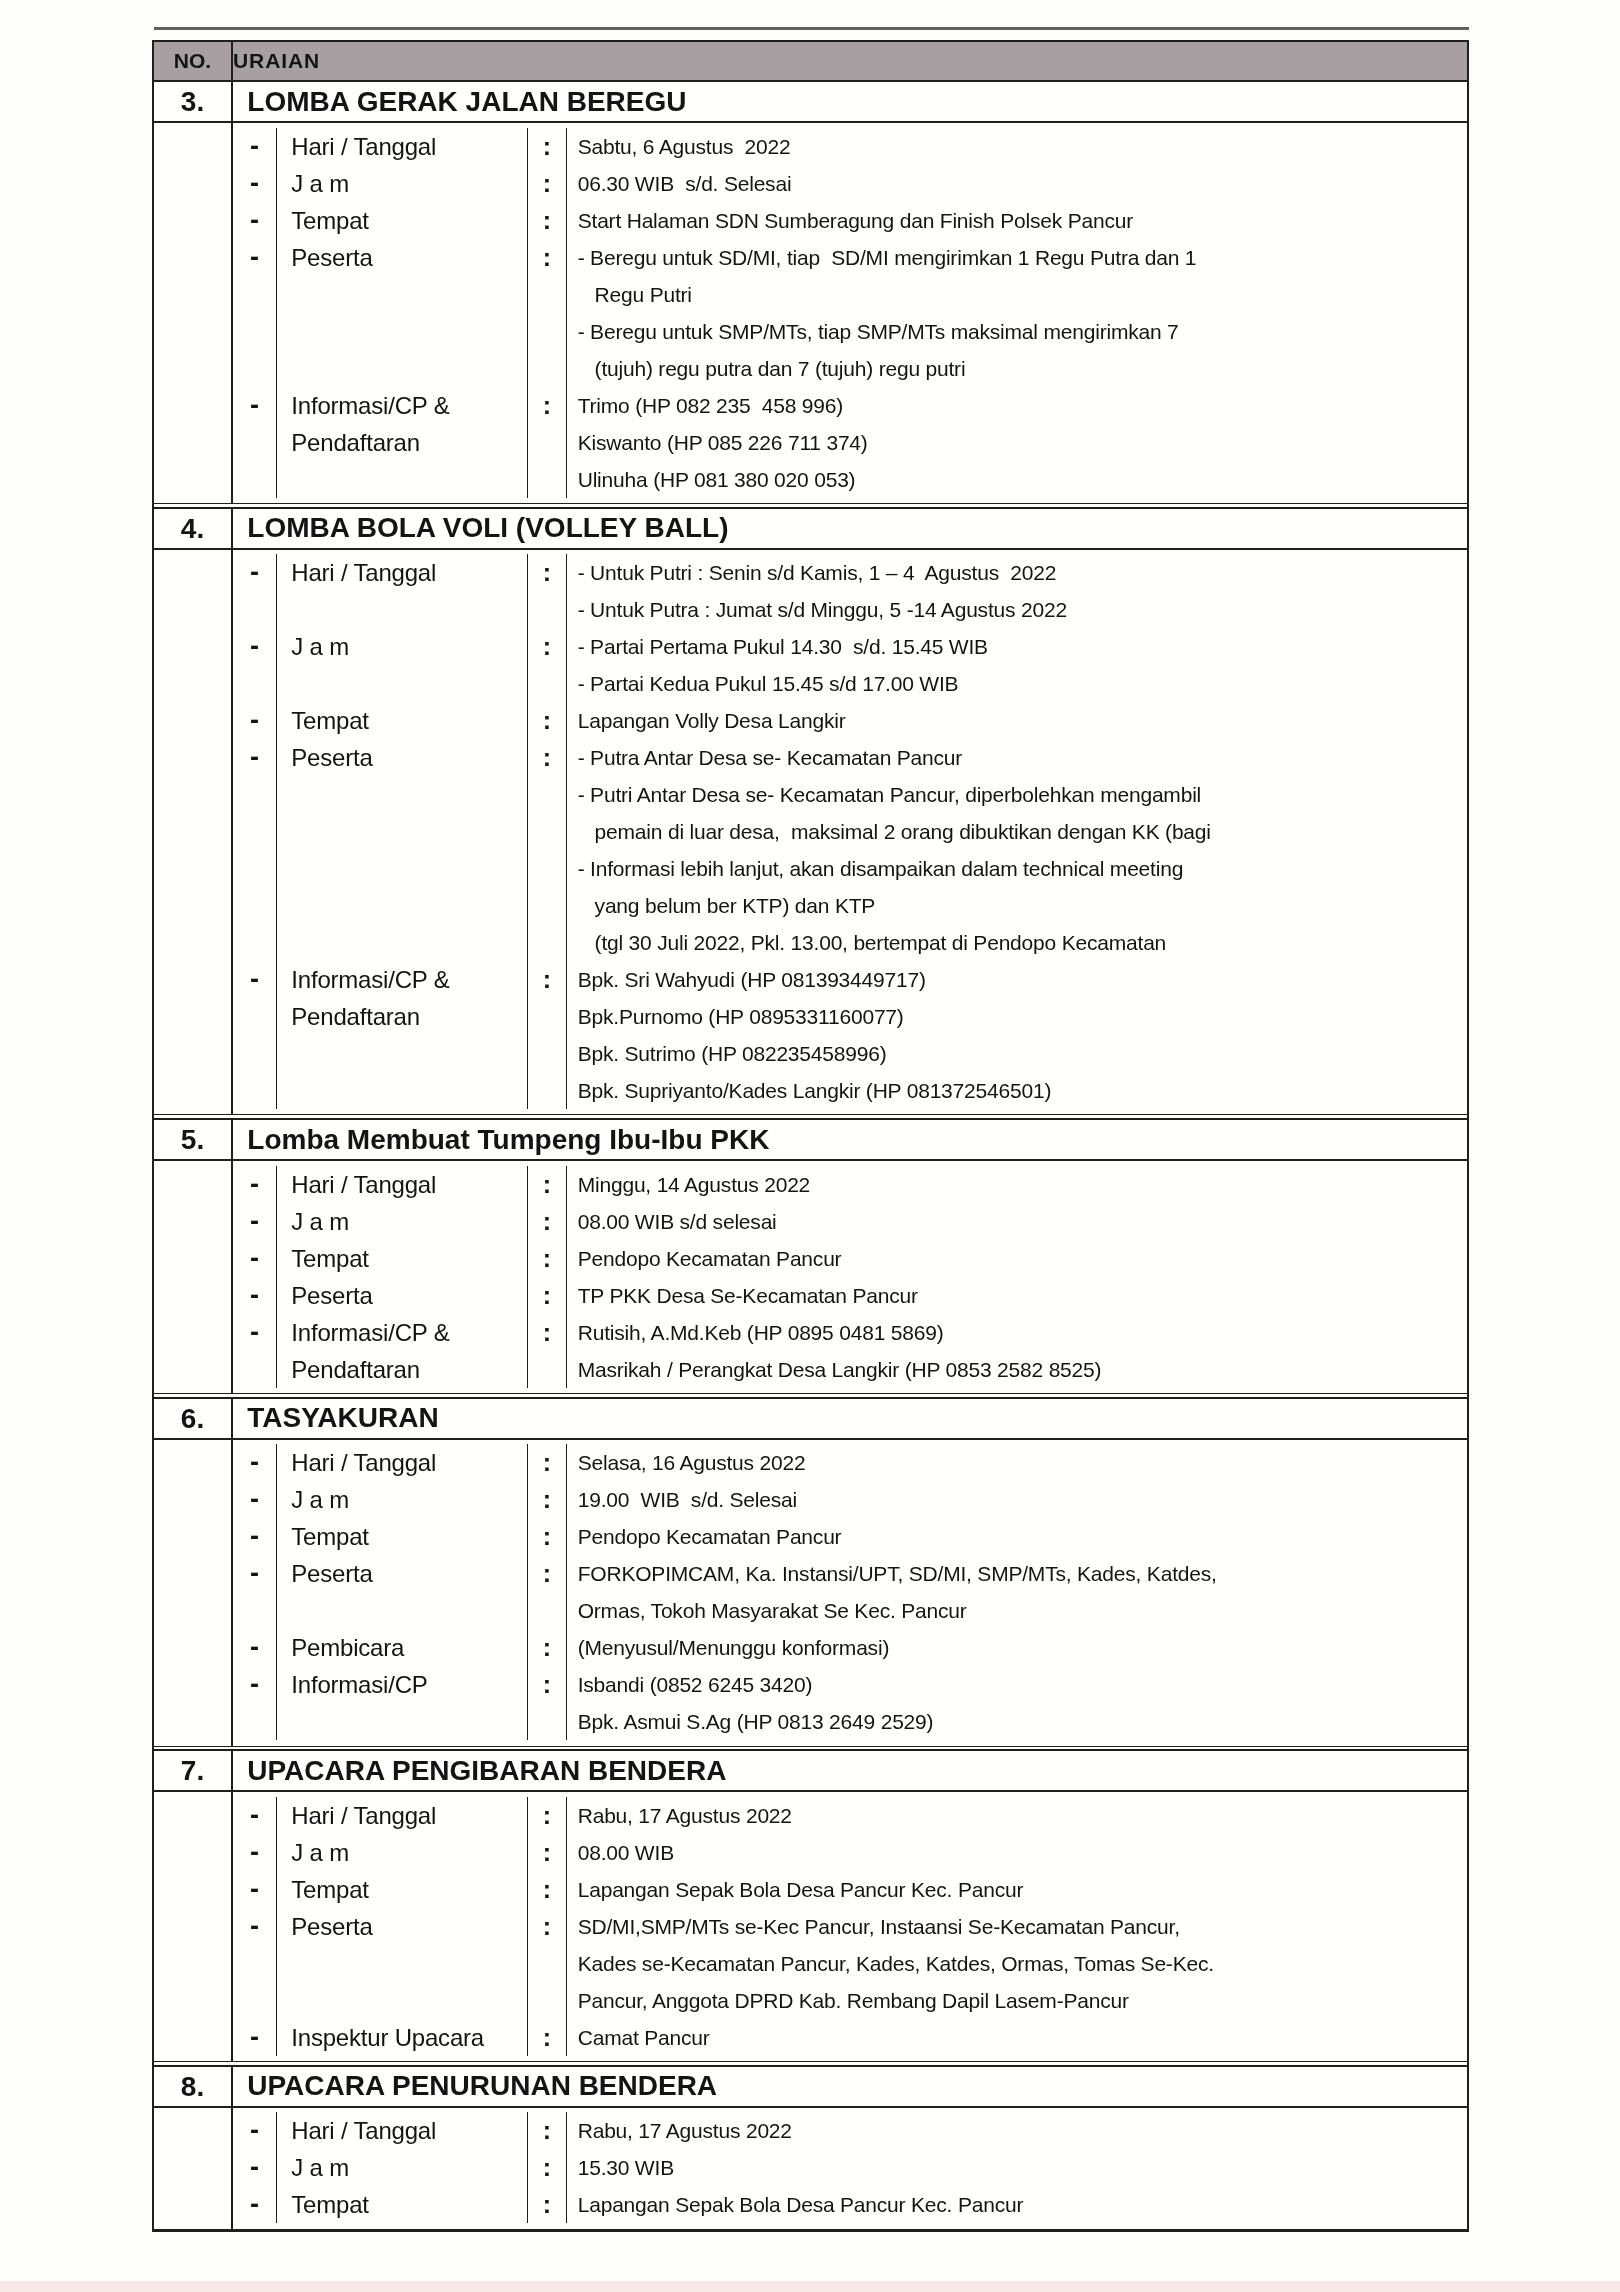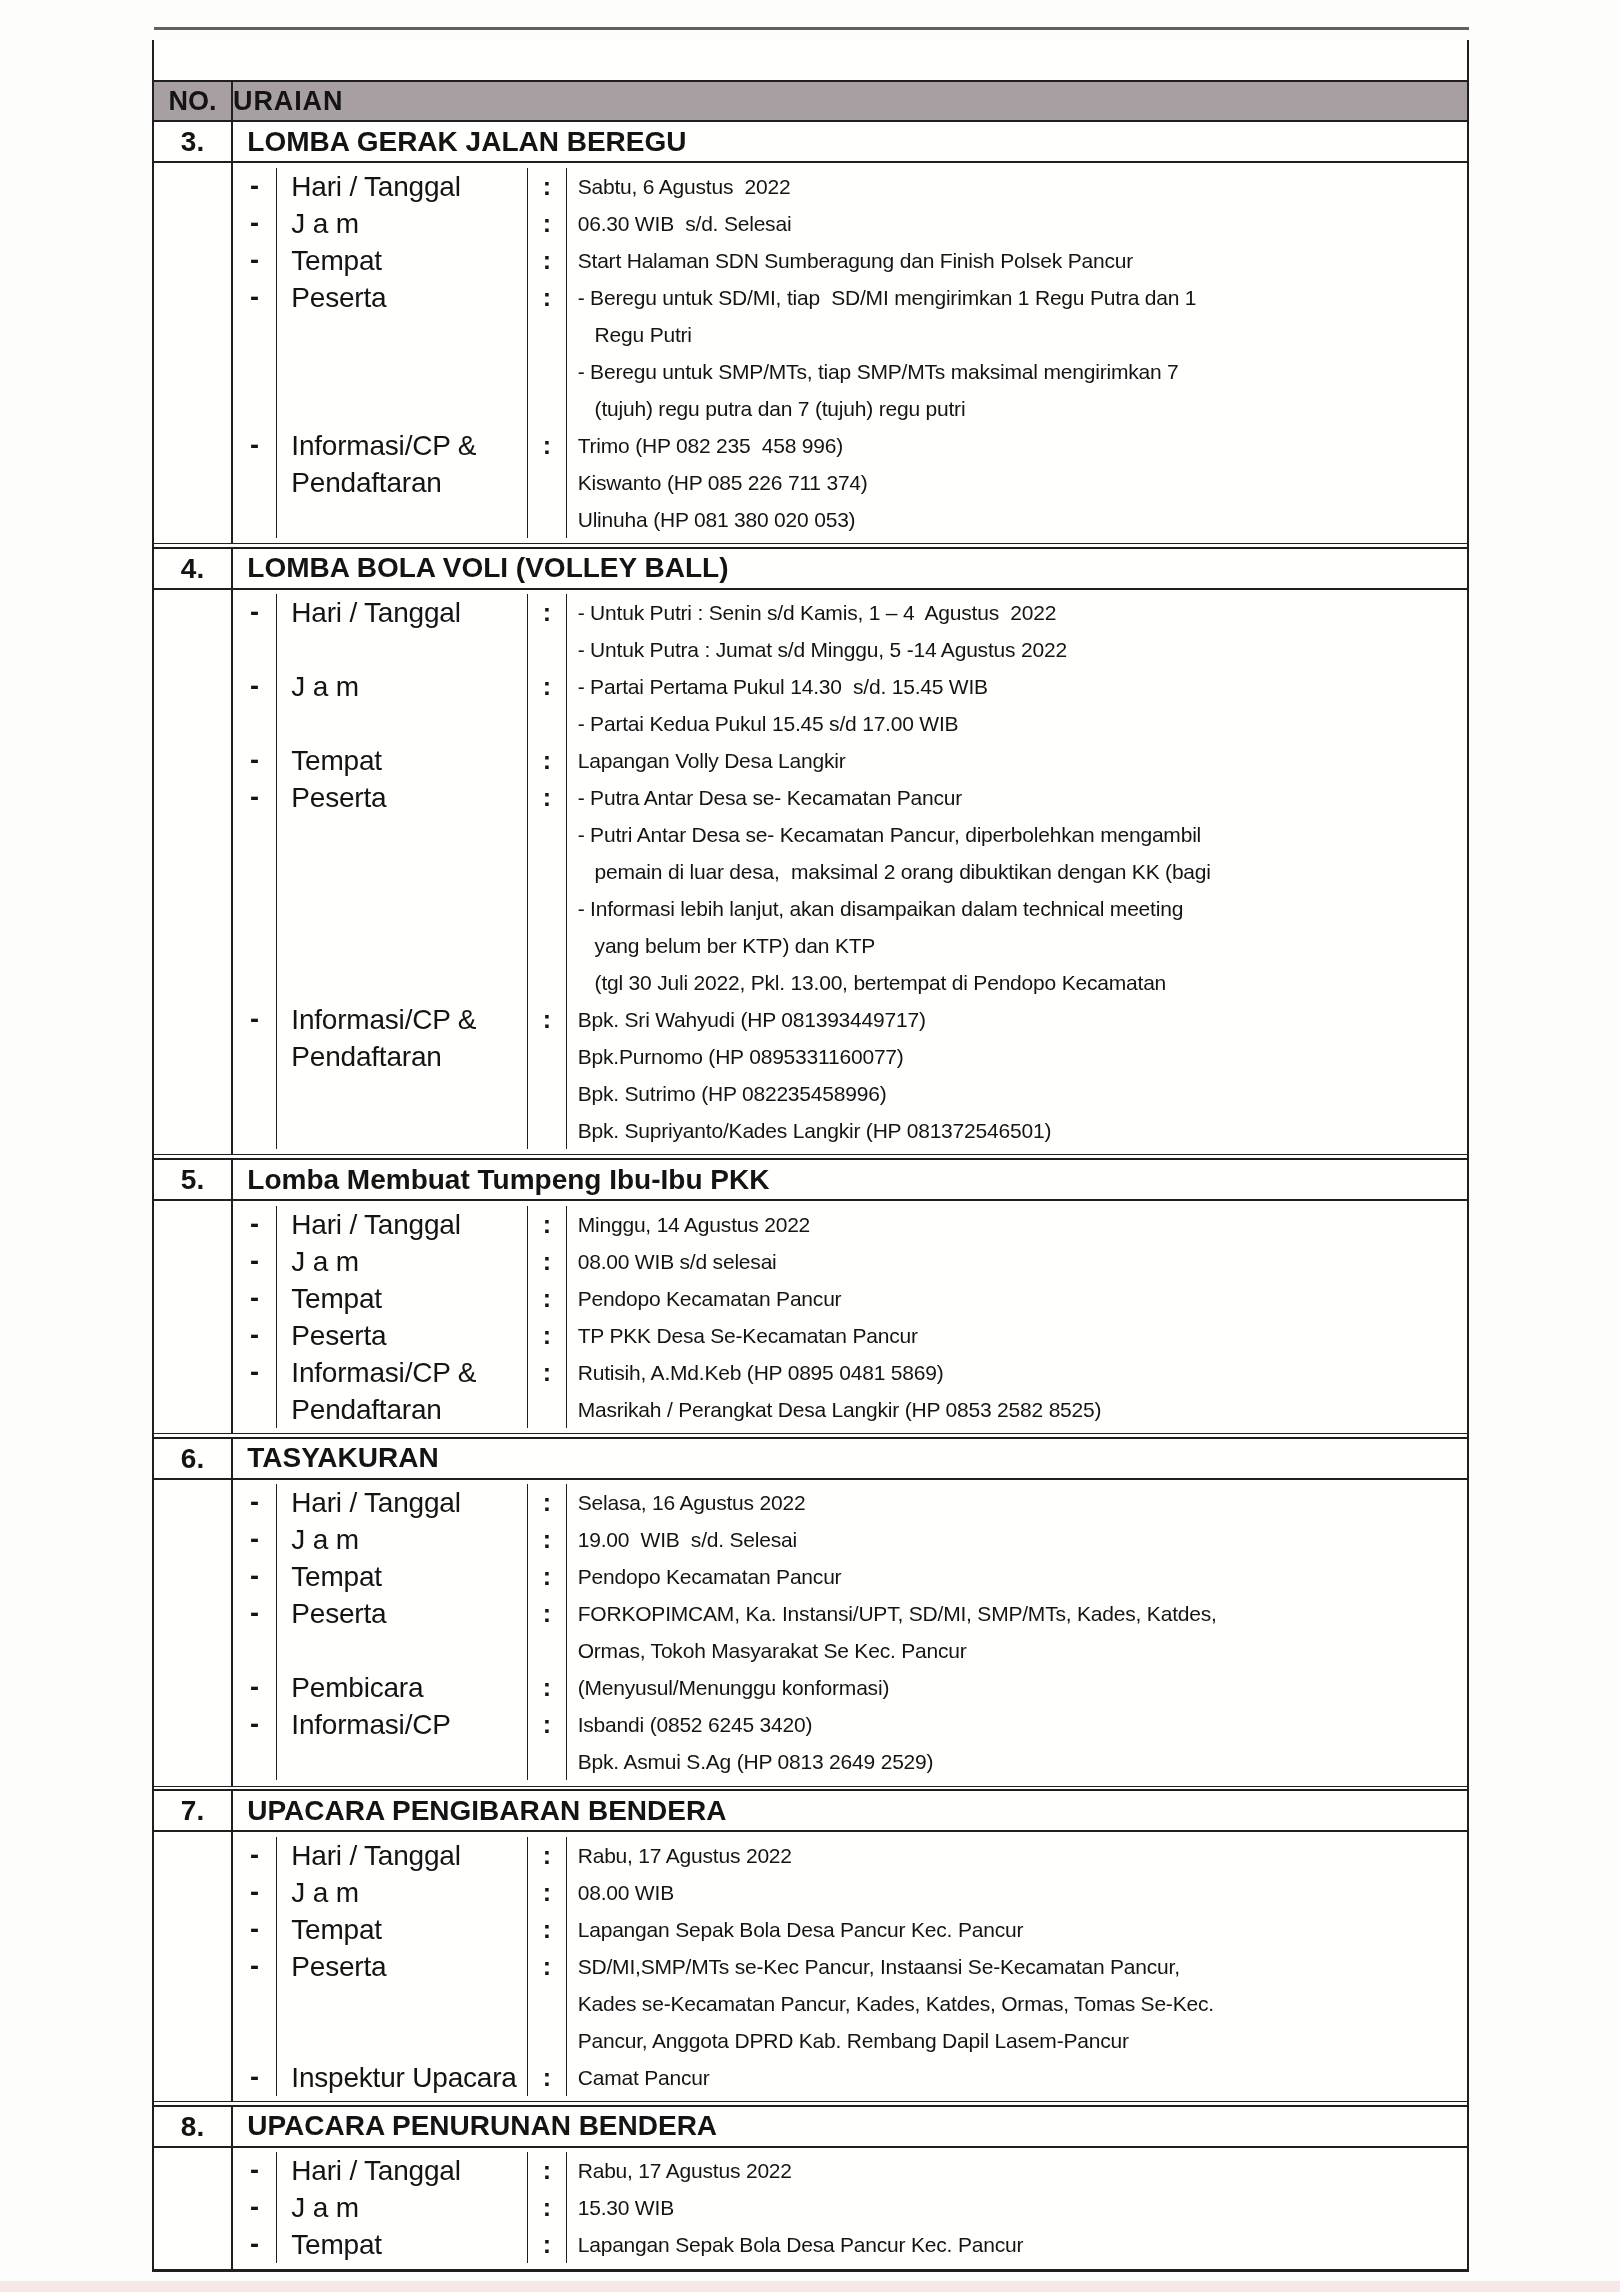--- a/index.html
+++ b/index.html
@@ -26,21 +26,21 @@
     border-right:2.7px solid var(--border);
     border-bottom:2.7px solid var(--border);
     box-sizing:border-box;
     background:#fffffe;
   }
   .header-row{
     display:flex;align-items:center;height:38px;
     background:var(--header-bg);
     border-top:2.7px solid var(--border);
     border-bottom:2.7px solid var(--border);
-    font-weight:bold;font-size:27px;margin-top:40px;
+    font-weight:bold;font-size:21px;
   }
   .h-no{width:77px;text-align:center;border-right:2.7px solid var(--border);align-self:stretch;line-height:38px;}
   .h-uraian{flex:1;text-align:left;letter-spacing:0.9px;}
   .section-title-row{
     display:flex;align-items:center;min-height:39px;
     border-bottom:2.7px solid var(--border);
     font-weight:bold;font-size:28px;
     margin-top:0;
   }
   .section-title-row.after-body{border-top:2.7px solid var(--border);margin-top:2.7px;}
@@ -49,21 +49,21 @@
   .section-body{display:flex;border-bottom:1.8px solid var(--border);}
   .body-no{width:77px;border-right:2.7px solid var(--border);}
   .body-main{flex:1;padding:4.5px 0 5.4px 0;}
   .detail-row{display:flex;align-items:stretch;}
   .c-bullet{
     width:43px;text-align:center;font-weight:bold;font-size:27px;line-height:37px;
     flex-shrink:0;
   }
   .c-label{
     width:251px;flex-shrink:0;padding-left:14.3px;box-sizing:border-box;
-    font-size:28px;line-height:37px;letter-spacing:-0.2px;
+    font-size:24px;line-height:37px;letter-spacing:-0.2px;
   }
   .c-colon{
     width:38px;flex-shrink:0;text-align:center;font-size:25px;line-height:37px;font-weight:600;
   }
   .c-value{
     flex:1;padding-left:10.7px;padding-right:9px;
     font-size:21px;line-height:37px;letter-spacing:-0.2px;
   }
   .v-line{white-space:pre;min-height:37px;}
   .l-line{white-space:pre;min-height:37px;}

